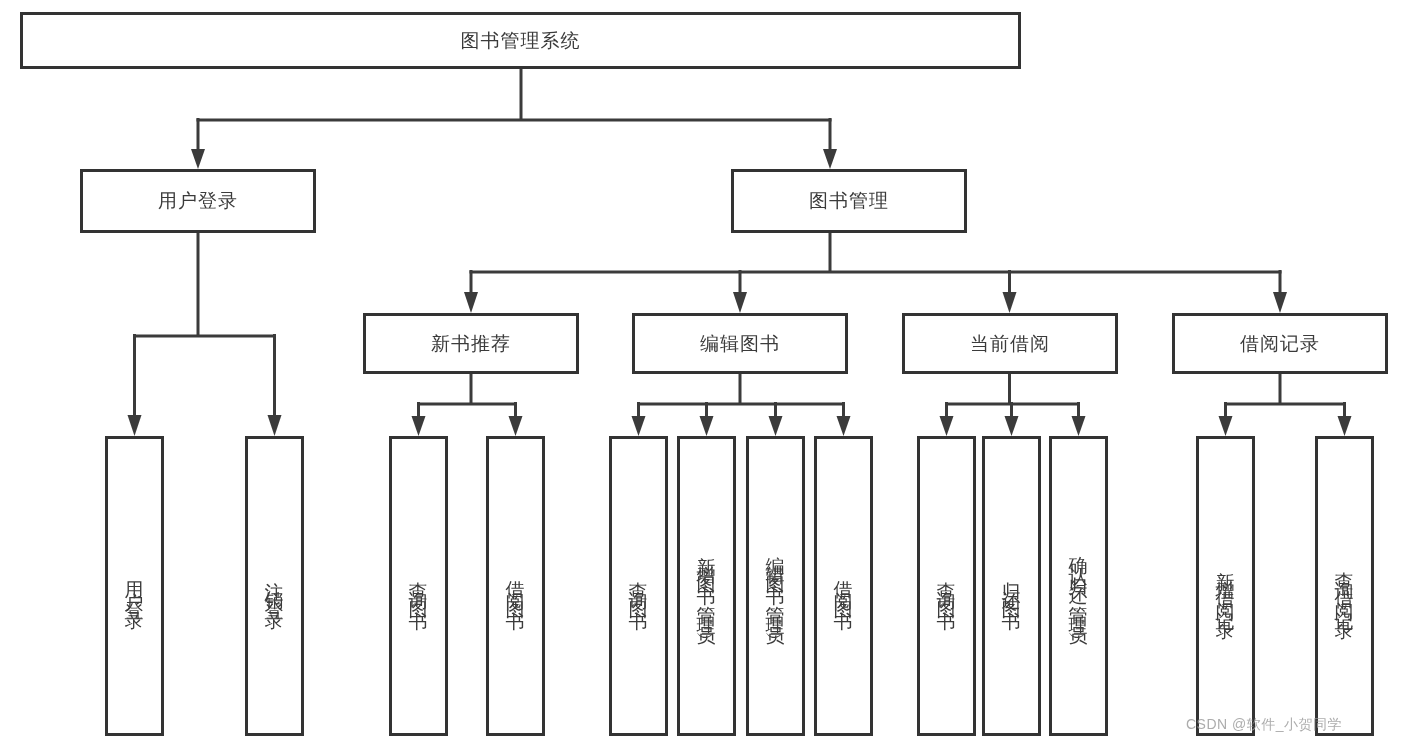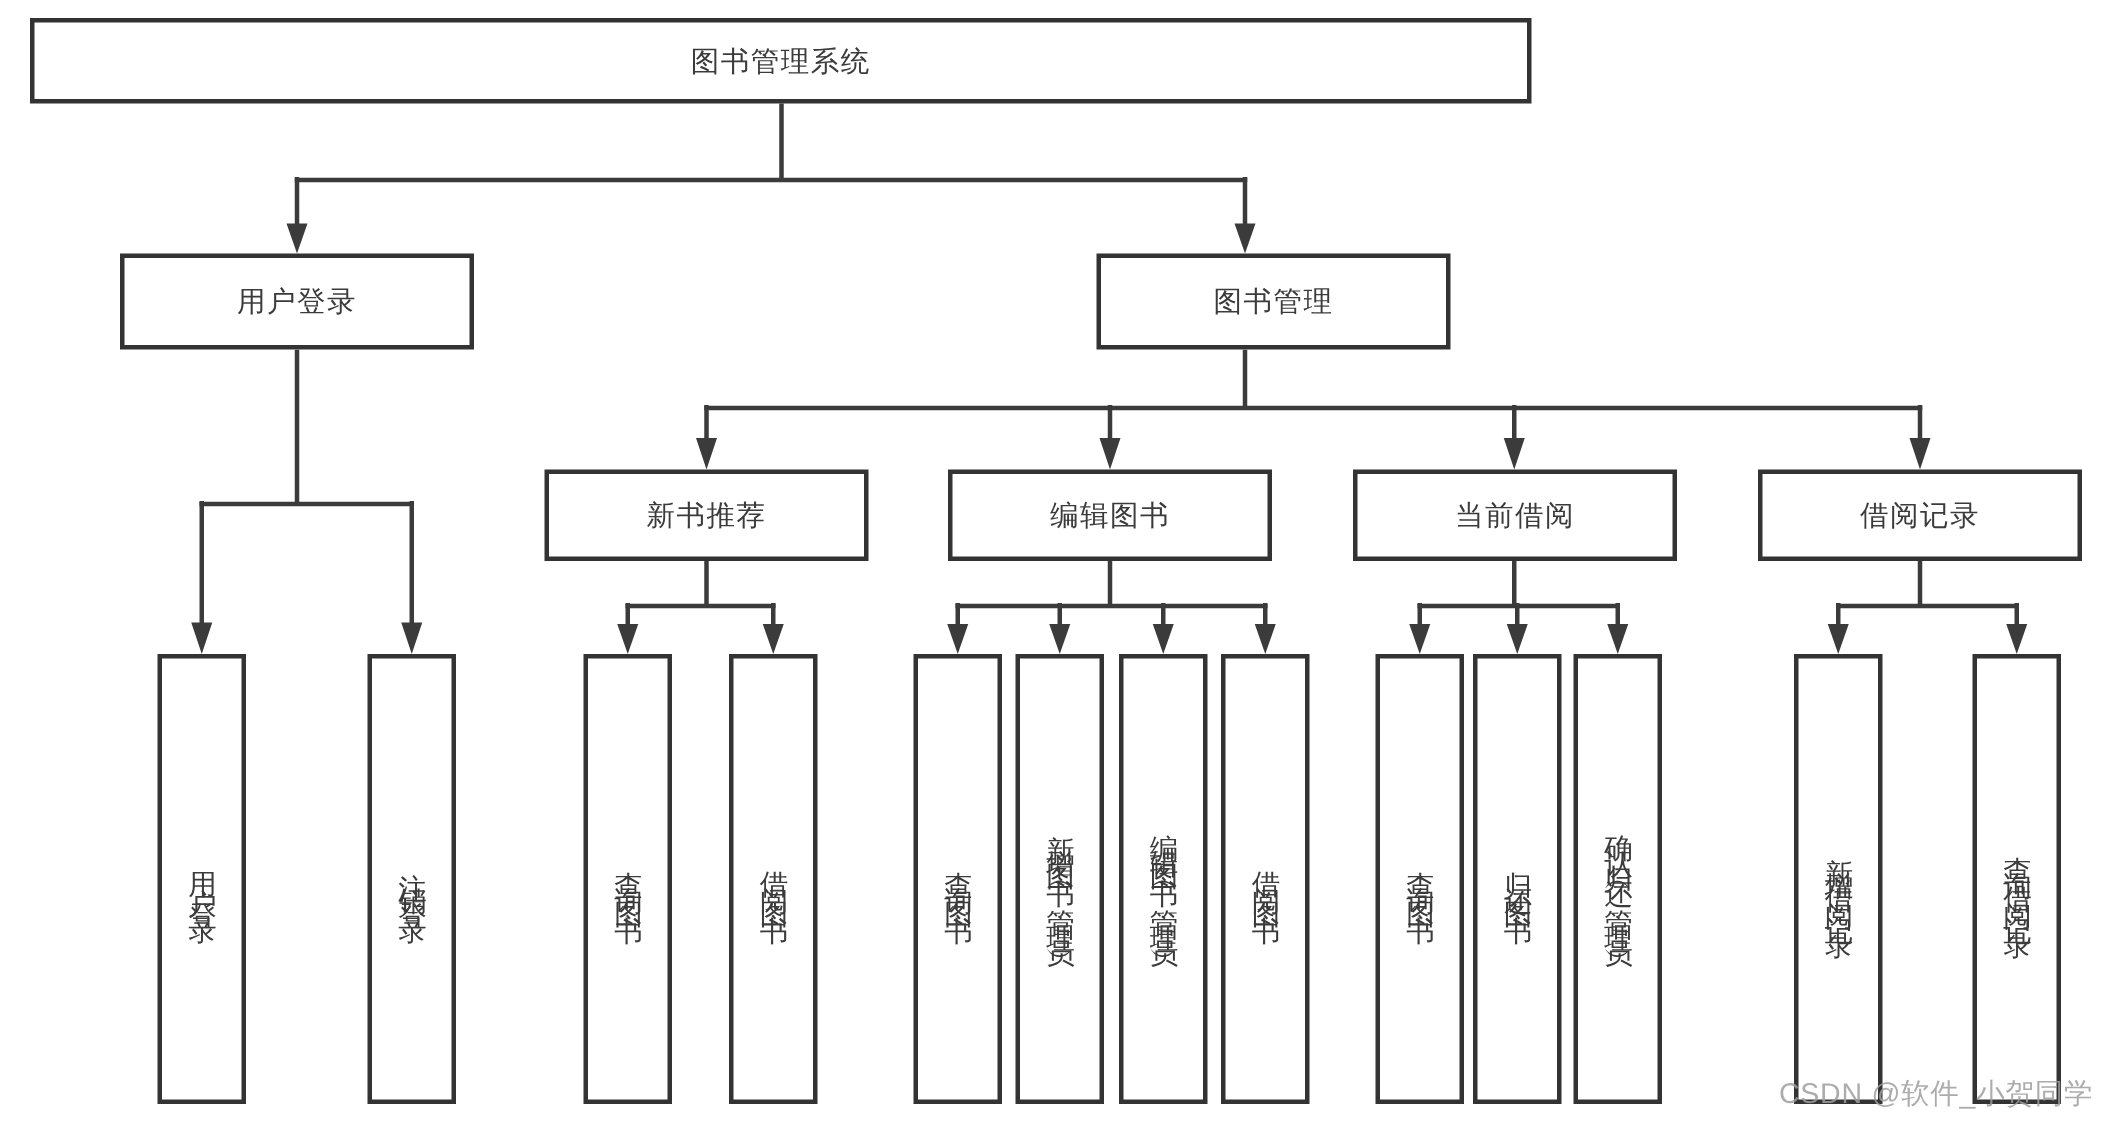--- a/index.html
+++ b/index.html
@@ -57,21 +57,21 @@
   }
   .vA1 { left: 105px; }  .vA2 { left: 245px; }
   .vB1 { left: 389px; }  .vB2 { left: 486px; }
   .vC1 { left: 609px; }  .vC2 { left: 677px; }  .vC3 { left: 746px; }  .vC4 { left: 814px; }
   .vD1 { left: 917px; }  .vD2 { left: 982px; }  .vD3 { left: 1049px; }
   .vE1 { left: 1196px; } .vE2 { left: 1315px; }
   .watermark {
     position: absolute;
     left: 1186px;
     top: 716px;
-    font-size: 19px;
+    font-size: 14px;
     color: rgba(158, 158, 158, 0.85);
     white-space: nowrap;
     z-index: 10;
     letter-spacing: 0.5px;
   }
   line { stroke: #3b3b3b; stroke-width: 3; }
   polygon { fill: #3b3b3b; }
 </style>
 </head>
 <body>

